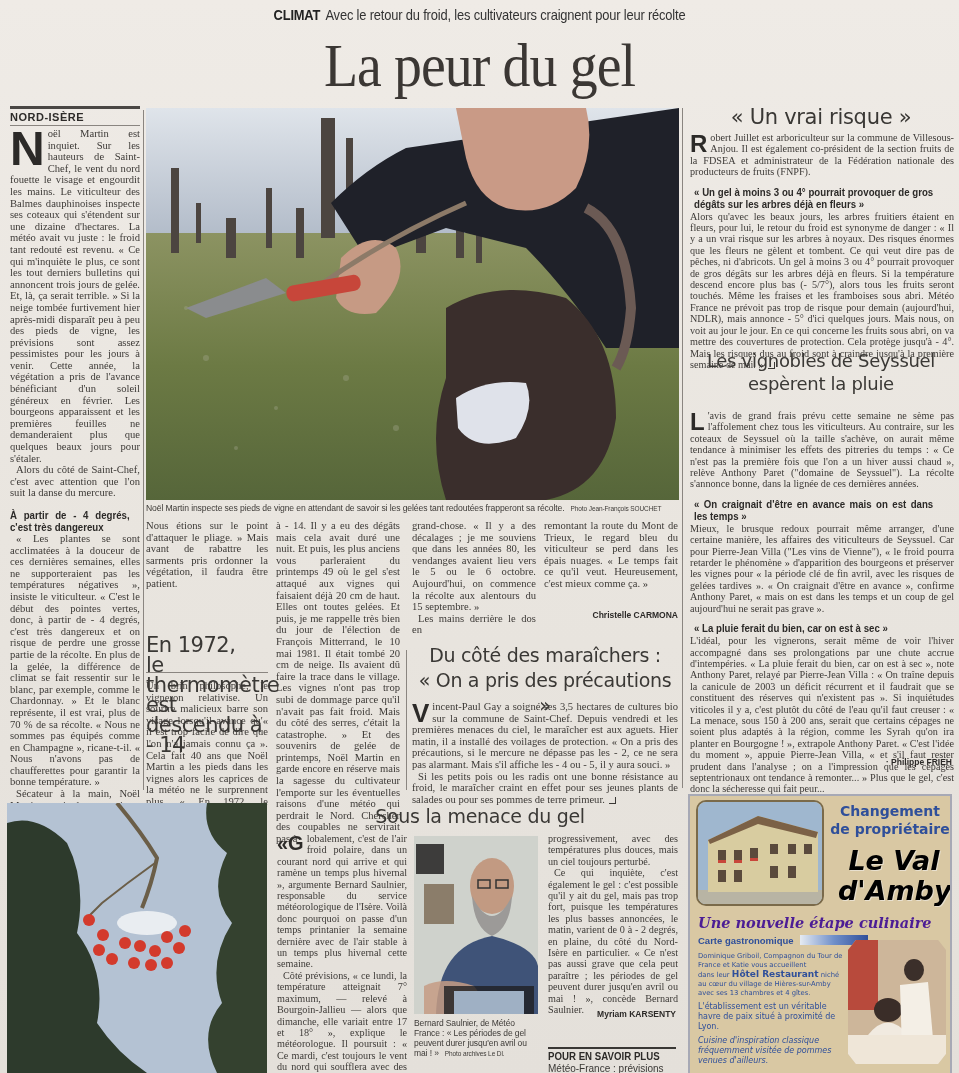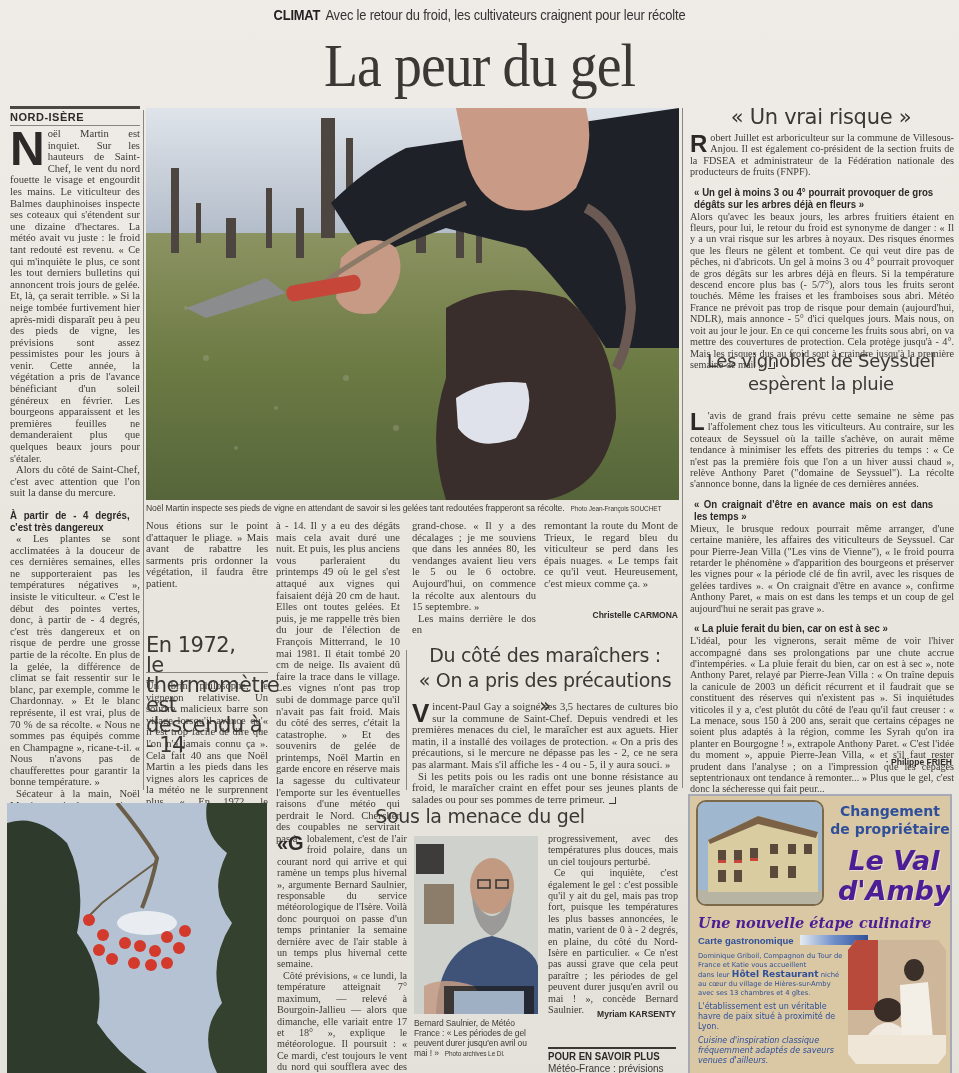--- a/index.html
+++ b/index.html
@@ -293,34 +293,34 @@
             <rect x="20" y="58" width="8" height="3"></rect>
             <rect x="36" y="58" width="8" height="3"></rect>
             <rect x="52" y="56" width="8" height="3"></rect>
           </g>
       </svg>
     </div>
     <div class="abs ad-blue" style="left:140px; top:6px; width:120px; text-align:center; font-weight:bold; font-size:14px; line-height:18px;">
       <div>Changement</div>
       <div>de propriétaire</div>
     </div>
-    <div class="abs ad-blue" style="left:148px; top:50px; width:112px; text-align:center; font-weight:bold; font-style:italic; font-size:27px; line-height:30px; color:#4c1d95; text-shadow:1px 1px 0 #e8e0cf;">
+    <div class="abs ad-blue" style="left:148px; top:50px; width:112px; text-align:center; font-weight:bold; font-style:italic; font-size:27px; line-height:30px; color:#000000; text-shadow:1px 1px 0 #e8e0cf;">
       <div>Le Val</div>
       <div>d'Amby</div>
     </div>
     <div class="abs" style="left:8px; top:118px; width:250px; font-family:'DejaVu Serif','Liberation Serif',serif; font-style:italic; font-weight:bold; font-size:14.5px; color:#4c1d95;">Une nouvelle étape culinaire</div>
     <div class="abs" style="left:8px; top:139px; width:170px; display:flex; align-items:flex-start;">
       <span style="font-family:'Liberation Sans','DejaVu Sans',sans-serif; font-weight:bold; font-size:9.5px; color:#2f4f9a; white-space:nowrap;">Carte gastronomique</span>
       <span style="display:inline-block; width:74px; height:10px; margin-left:6px; background:linear-gradient(90deg,#e6ebf2,#6f8fc9,#2f4f9a);"></span>
     </div>
     <div class="abs" style="left:8px; top:156px; width:146px; font-family:'DejaVu Sans','Liberation Sans',sans-serif; font-size:6.8px; line-height:9px; color:#2f4f9a;">
       <div>Dominique Griboil, Compagnon du Tour de France et Katie vous accueillent</div>
       <div><span>dans leur</span> <b style="font-size:9px;">Hôtel Restaurant</b> <span>niché au cœur du village de Hières-sur-Amby avec ses 13 chambres et 4 gîtes.</span></div>
       <div style="margin-top:4px; font-size:8px; line-height:10px;">L'établissement est un véritable havre de paix situé à proximité de Lyon.</div>
-      <div style="margin-top:4px; font-size:8px; line-height:10px; font-style:italic;">Cuisine d'inspiration classique fréquemment adaptés de saveurs venues d'ailleurs.</div>
+      <div style="margin-top:4px; font-size:8px; line-height:10px; font-style:italic;">Cuisine d'inspiration classique fréquemment visitée de pommes venues d'ailleurs.</div>
     </div>
     <div class="abs" style="left:158px; top:144px; width:98px; height:124px; overflow:hidden; clip-path:polygon(8% 0,92% 0,100% 8%,100% 92%,92% 100%,8% 100%,0 92%,0 8%);">
       <svg width="98" height="124" viewBox="0 0 98 124">
         <rect width="98" height="124" fill="#cdb69a"></rect>
         <rect x="0" y="0" width="30" height="70" fill="#b84a3c"></rect>
         <ellipse cx="40" cy="70" rx="14" ry="12" fill="#3a2d28"></ellipse>
         <path d="M20 95 Q40 70 60 95 Z" fill="#f1eae0"></path>
         <ellipse cx="66" cy="30" rx="10" ry="11" fill="#3b2f2a"></ellipse>
         <path d="M52 45 L80 42 L86 110 L54 112 Z" fill="#f4efe6"></path>
         <rect x="0" y="95" width="98" height="29" fill="#efe6d8"></rect>

